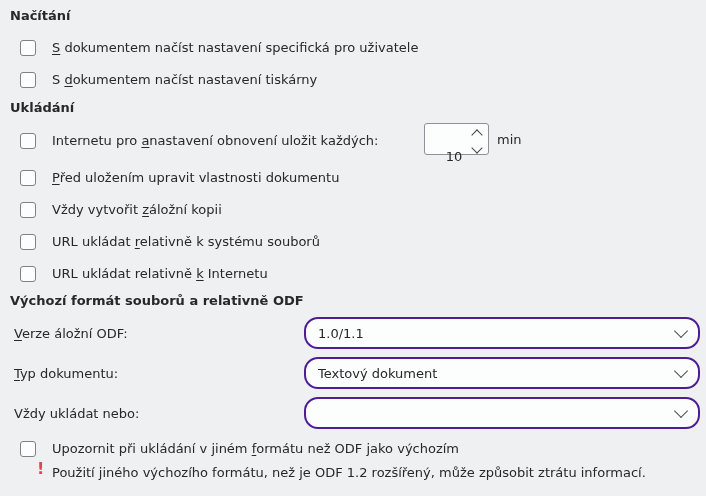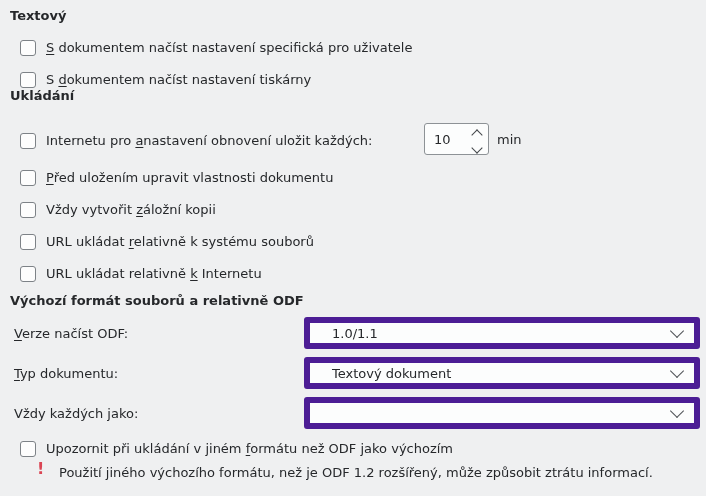--- a/index.html
+++ b/index.html
@@ -4,66 +4,66 @@
 <style>
   html,body { margin:0; padding:0; }
   .screen {
     position:relative; width:706px; height:496px;
     background:#eff0f1; color:#26282b; overflow:hidden;
     font-family:"DejaVu Sans","Liberation Sans",sans-serif;
     font-size:13px; line-height:17px;
     -webkit-font-smoothing:antialiased;
   }
   .hdr { position:absolute; left:10px; font-weight:bold; }
-  .row { position:absolute; left:20px; display:flex; align-items:center; gap:10px; height:17px; }
+  .row { position:absolute; left:20px; display:flex; align-items:center; gap:16px; height:17px; }
   .cb  { width:16px; height:16px; flex:none; box-sizing:border-box;
          background:#fdfdfd; border:1px solid #7d8287; border-radius:3px; }
   .lbl { white-space:nowrap; }
   .mn  { text-decoration:underline; text-underline-offset:2px; }
 
   .combo { position:absolute; left:304px; width:396px; height:32px; box-sizing:border-box;
-           background:#fcfdfd; border:6px solid #4c1d95; border-radius:3px;
-           display:flex; align-items:center; padding:0 32px 0 22px; }
+           background:#fcfdfd; border:2px solid #4c1d95; border-radius:14px;
+           display:flex; align-items:center; padding:0 32px 0 12px; }
   .combo-lbl { position:absolute; left:14px; height:17px; display:flex; align-items:center; }
   .chev { position:absolute; right:12px; top:50%; width:9px; height:9px; margin-top:-7px;
           border-left:1.5px solid #4e5357; border-bottom:1.5px solid #4e5357;
           transform:rotate(-45deg); }
 
   .spin { position:absolute; left:424px; top:123px; width:65px; height:32px; box-sizing:border-box;
           background:#fcfdfd; border:1px solid #8d9296; border-radius:3px; }
-  .spin input { position:absolute; left:0; top:0; width:40px; height:30px; border:none; outline:none;
-          background:transparent; font:inherit; color:inherit; padding:0 0 0 9px; }
+  .spin input { position:absolute; left:0; top:17px; width:40px; height:30px; border:none; outline:none;
+          background:transparent; font:inherit; color:inherit; padding:0 0 0 9px;text-align:center; }
   .spin-btns { position:absolute; right:7px; top:7px; display:flex; flex-direction:column; gap:5px; }
   .chev-up { width:7px; height:7px; border-left:1.4px solid #43474a; border-top:1.4px solid #43474a;
           transform:rotate(45deg); }
   .chev-dn { width:7px; height:7px; border-left:1.4px solid #43474a; border-bottom:1.4px solid #43474a;
           transform:rotate(-45deg); }
   .unit { position:absolute; left:497px; top:131px; }
 
   .warn-mark { position:absolute; left:37px; top:460px; color:#da4453; font-weight:bold; font-size:16px; }
-  .warn-text { position:absolute; left:59px; top:464px; white-space:nowrap; }
+  .warn-text { position:absolute; left:52px; top:464px; white-space:nowrap; }
 </style>
 </head>
 <body>
 
 <div class="screen">
 
-  <div class="hdr" style="top:7px">Textový</div>
+  <div class="hdr" style="top:7px">Načítání</div>
 
   <div class="row" style="top:39px">
     <span class="cb"></span>
     <span class="lbl"><span></span><span class="mn">S</span><span> dokumentem načíst nastavení specifická pro uživatele</span></span>
   </div>
 
   <div class="row" style="top:71px">
     <span class="cb"></span>
     <span class="lbl"><span>S </span><span class="mn">d</span><span>okumentem načíst nastavení tiskárny</span></span>
   </div>
 
-  <div class="hdr" style="top:87px">Ukládání</div>
+  <div class="hdr" style="top:99px">Ukládání</div>
 
   <div class="row" style="top:132px">
     <span class="cb"></span>
     <span class="lbl"><span>Internetu pro </span><span class="mn">a</span><span>nastavení obnovení uložit každých:</span></span>
   </div>
 
   <div class="spin">
     <input type="text" value="10" style="">
     <div class="spin-btns">
       <span class="chev-up"></span>
@@ -88,37 +88,37 @@
   </div>
 
   <div class="row" style="top:233px">
     <span class="cb"></span>
     <span class="lbl"><span>URL ukládat </span><span class="mn">r</span><span>elativně k systému souborů</span></span>
   </div>
 
   <div class="hdr" style="top:292px">Výchozí formát souborů a relativně ODF</div>
 
   <div class="combo-lbl" style="top:325px">
-      <span class="lbl"><span class="mn">V</span><span>erze načíst ODF:</span></span>
+      <span class="lbl"><span class="mn">V</span><span>erze áložní ODF:</span></span>
     </div>
   <div class="combo" style="top:317px">
     <span class="lbl">1.0/1.1</span>
     <span class="chev"></span>
   </div>
 
   <div class="combo-lbl" style="top:365px">
       <span class="lbl"><span class="mn">T</span><span>yp dokumentu:</span></span>
     </div>
   <div class="combo" style="top:357px">
     <span class="lbl">Textový dokument</span>
     <span class="chev"></span>
   </div>
 
   <div class="combo-lbl" style="top:405px">
-      <span class="lbl">Vždy každých jako:</span>
+      <span class="lbl">Vždy ukládat nebo:</span>
     </div>
   <div class="combo" style="top:397px">
     <span class="lbl"></span>
     <span class="chev"></span>
   </div>
 
   <div class="row" style="top:440px">
     <span class="cb"></span>
     <span class="lbl"><span>Upozornit při ukládání v jiném </span><span class="mn">f</span><span>ormátu než ODF jako výchozím</span></span>
   </div>

